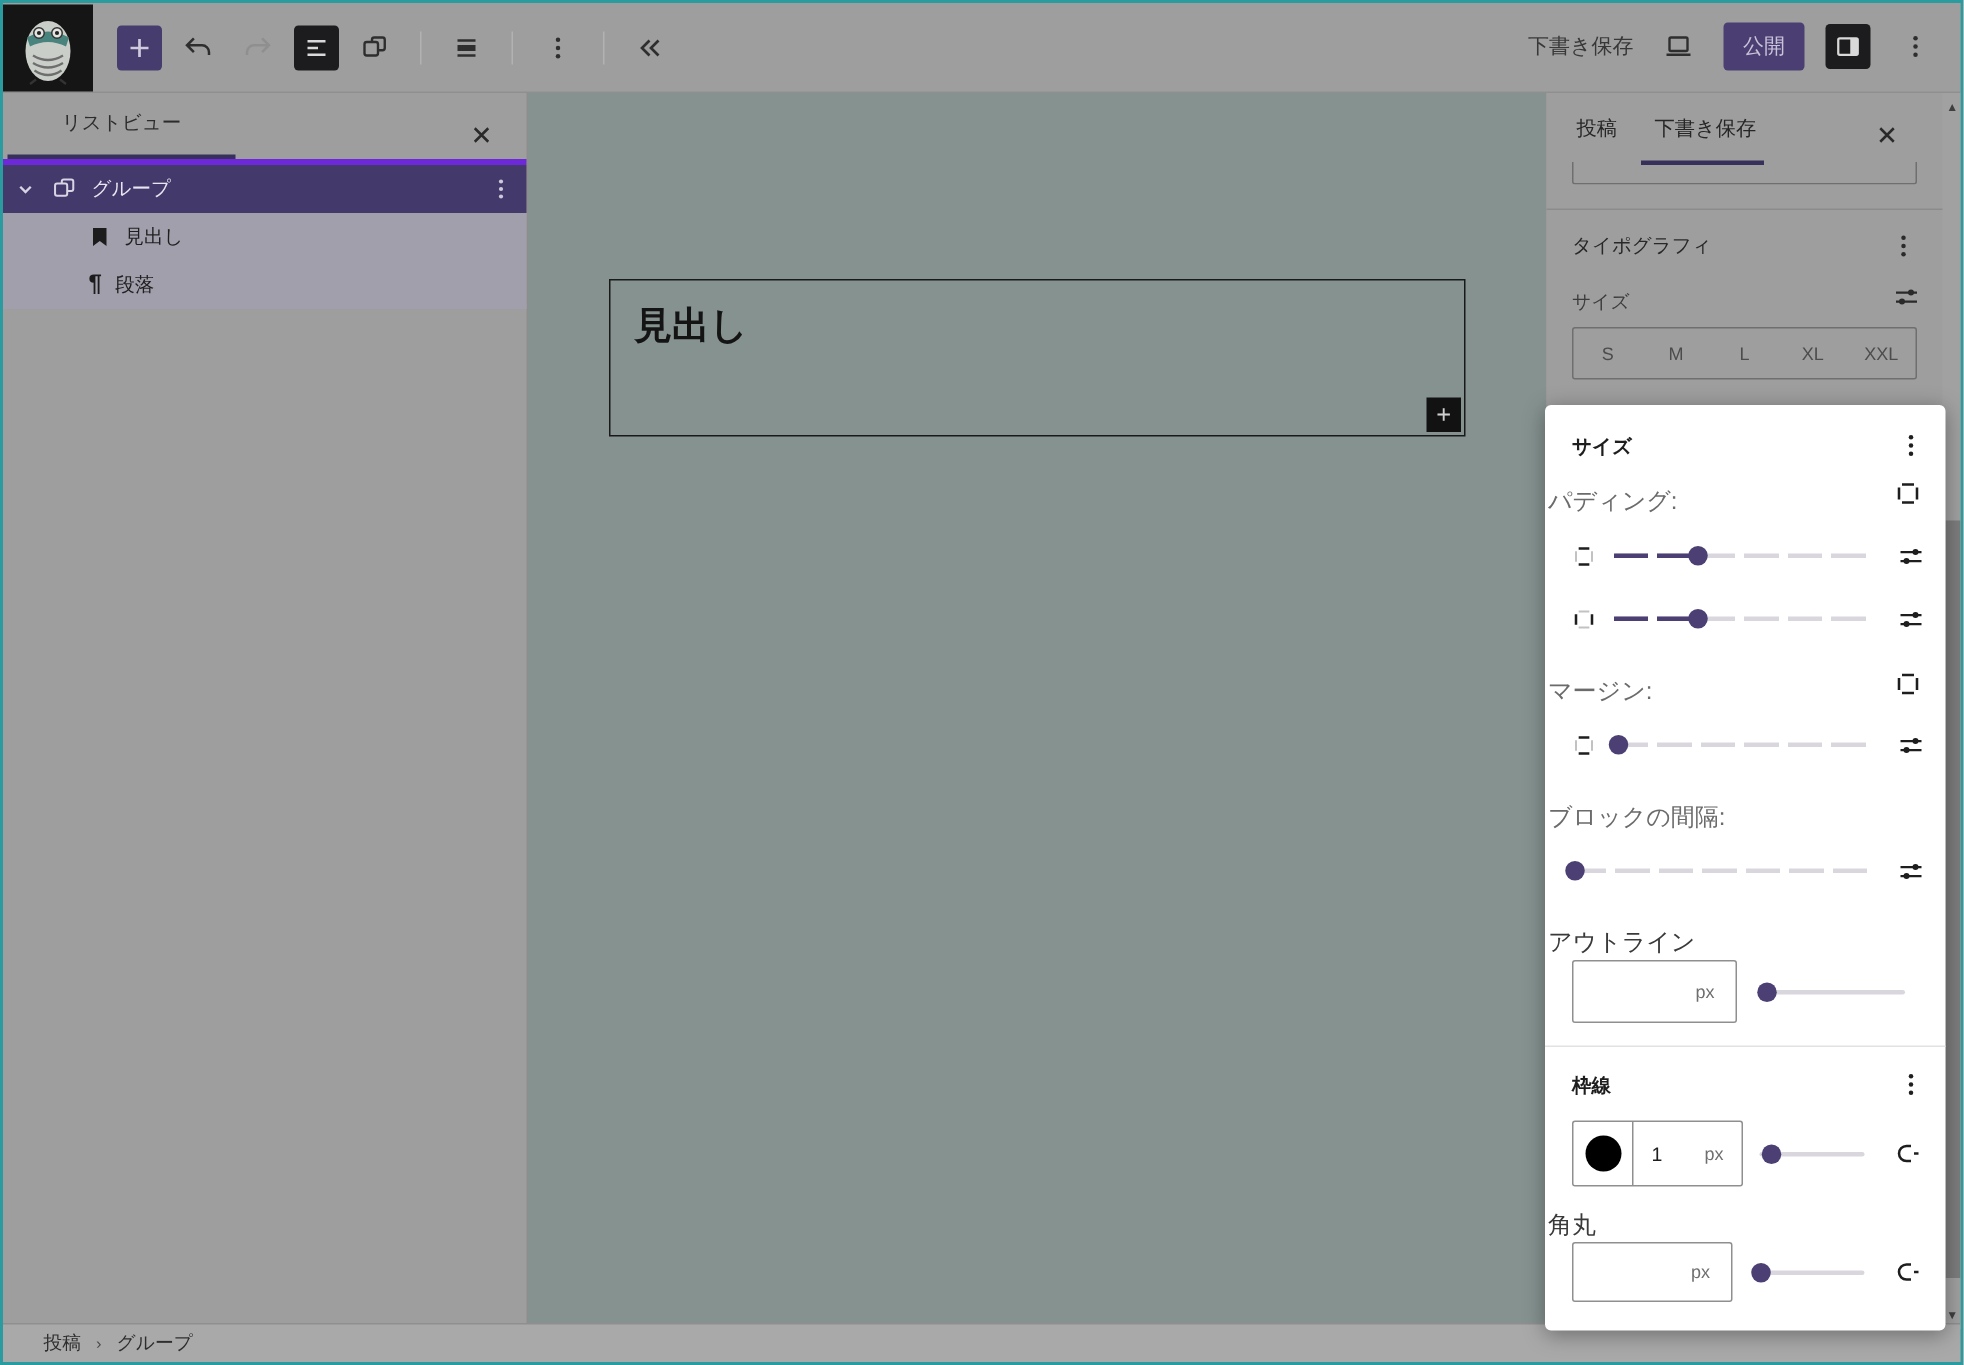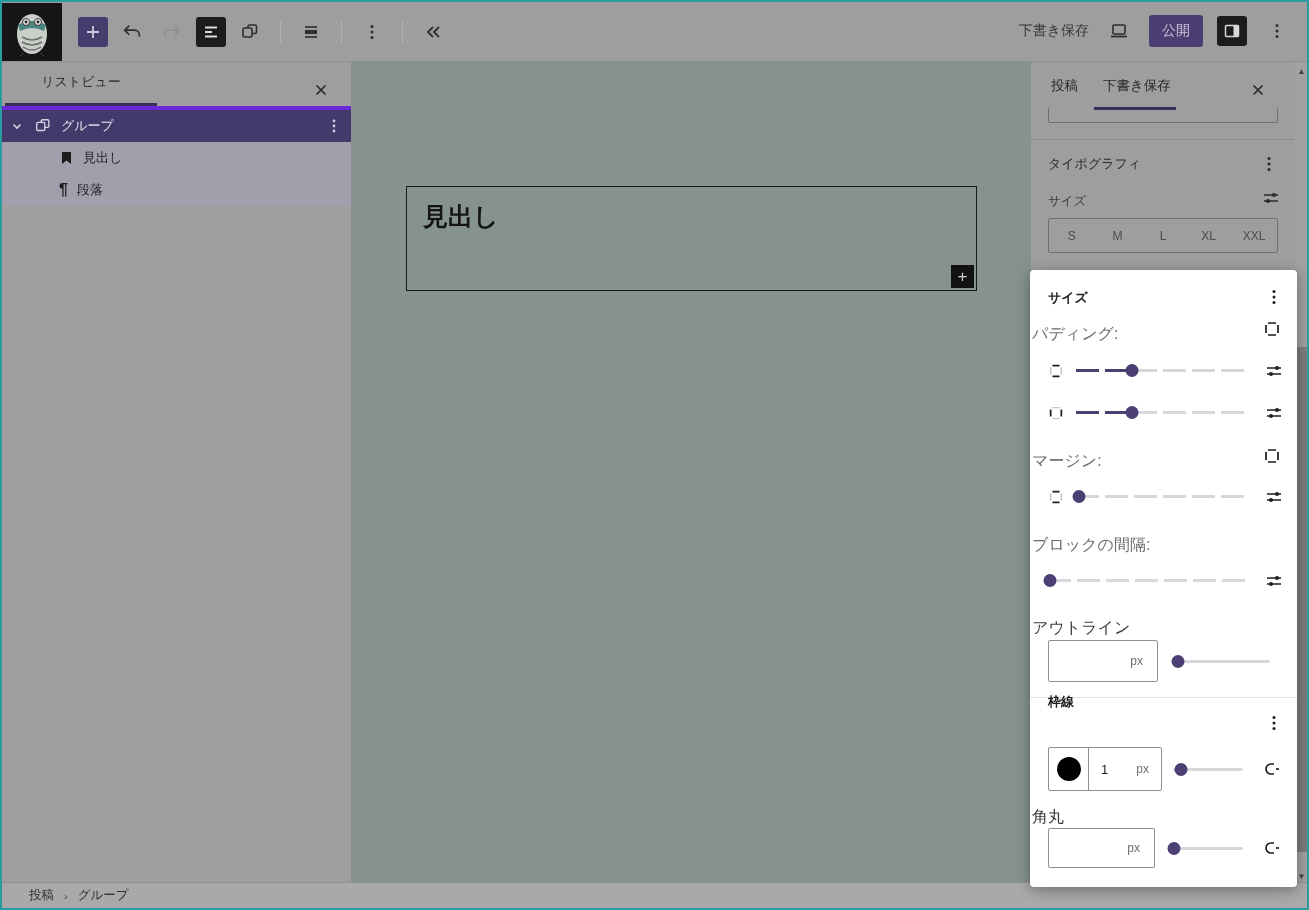--- a/index.html
+++ b/index.html
@@ -373,21 +373,21 @@
       <input type="text" value="" style="">
       <span class="unit">px</span>
     </div>
     <div class="slider solid" style="left: 146px; top: 383px; width: 94px; --pct: 2%;">
       <div class="track"></div>
         <div class="thumb"></div>
     </div>
 
     <div class="fp-divider"></div>
 
-    <div class="fp-header" style="top:423px;">枠線</div>
+    <div class="fp-header" style="top:445px;">枠線</div>
     <button class="fp-kebab" style="top:442px;">
       <svg width="14" height="18" viewBox="0 0 14 18">
           <circle cx="7" cy="3.5" r="1.5" fill="#1e1e1e"></circle>
           <circle cx="7" cy="9" r="1.5" fill="#1e1e1e"></circle>
           <circle cx="7" cy="14.5" r="1.5" fill="#1e1e1e"></circle>
         </svg>
     </button>
 
     <div class="border-combo">
       <button class="swatch-cell">

